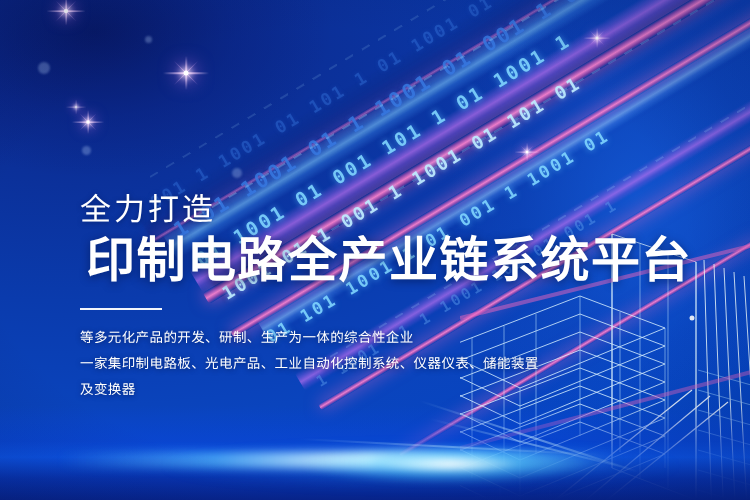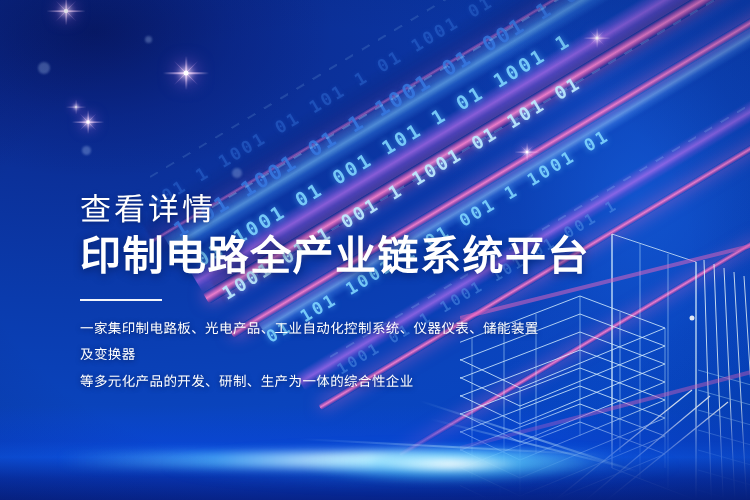--- a/index.html
+++ b/index.html
@@ -231,26 +231,27 @@
     color: #ffffff;
     font-size: 31px;
     line-height: 1.15;
     letter-spacing: 3px;
     font-weight: 400;
     text-shadow: 0 1px 5px rgba(0,20,70,.55);
   }
   .headline {
     margin-top: 6px;
     color: #ffffff;
-    font-size: 41px;
+    font-size: 49px;
     line-height: 1.08;
     font-weight: 700;
     letter-spacing: 1.5px;
     white-space: nowrap;
     text-shadow: 0 2px 9px rgba(0,18,70,.6);
+    margin-left: 6px;
   }
   .divider {
     margin-top: 21px;
     width: 82px;
     height: 2px;
     background: #ffffff;
     opacity: .95;
   }
   .desc {
     margin-top: 15px;
@@ -455,23 +456,23 @@
       <i class="ray-d1"></i>
       <i class="ray-d2"></i>
       <i class="core"></i>
   </div>
   <div class="dot" style="left:38px;  top:62px;  width:12px; height:12px;"></div>
   <div class="dot" style="left:82px;  top:146px; width:9px;  height:9px;"></div>
   <div class="dot" style="left:145px; top:36px;  width:7px;  height:7px;"></div>
   <div class="dot" style="left:232px; top:168px; width:10px; height:10px;"></div>
 
   <div class="content">
-    <div class="eyebrow">查看详情</div>
+    <div class="eyebrow">全力打造</div>
     <div class="headline">印制电路全产业链系统平台</div>
     <div class="divider"></div>
     <div class="desc">
+      <div>等多元化产品的开发、研制、生产为一体的综合性企业</div>
       <div>一家集印制电路板、光电产品、工业自动化控制系统、仪器仪表、储能装置及变换器</div>
-      <div>等多元化产品的开发、研制、生产为一体的综合性企业</div>
     </div>
   </div>
 
   <div class="vignette"></div>
 </div>
 
 </body></html>

